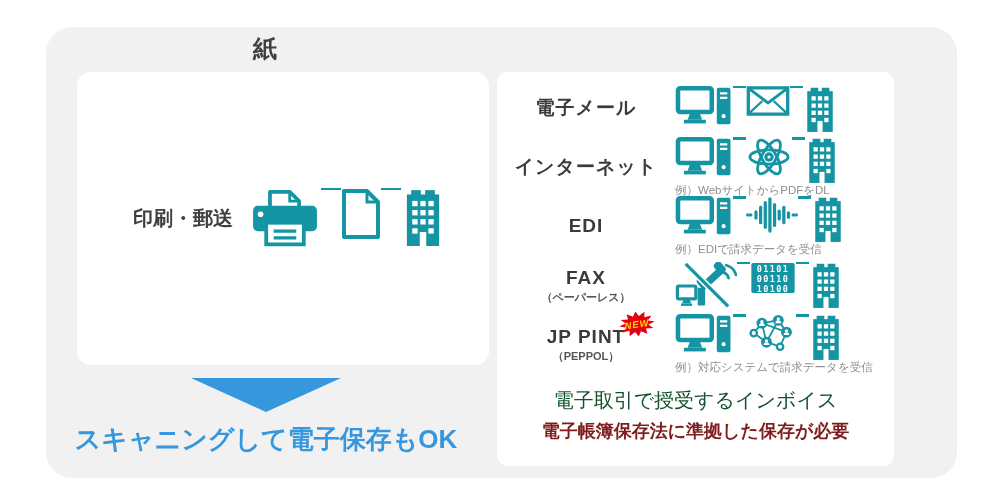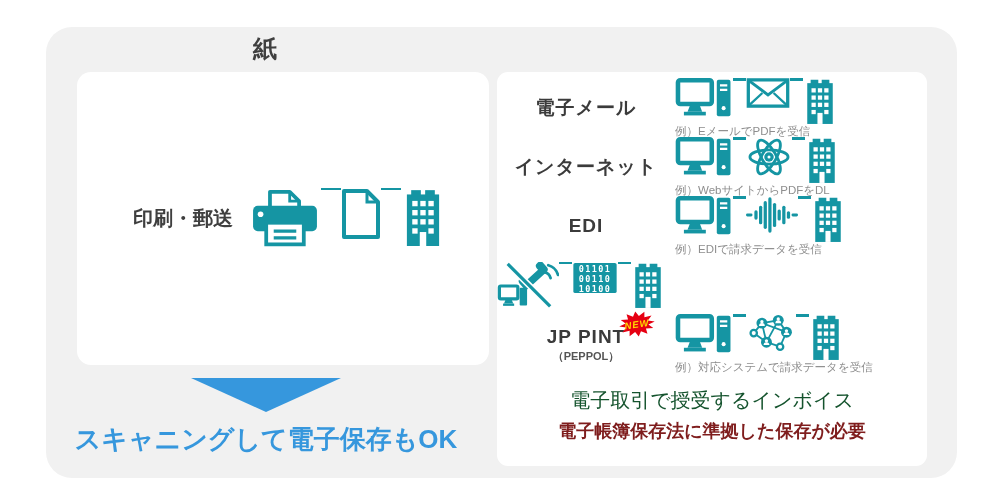--- a/index.html
+++ b/index.html
@@ -6,21 +6,21 @@
   .stage{
     position:relative;width:1000px;height:500px;background:#fff;overflow:hidden;
     font-family:"Liberation Sans","DejaVu Sans",sans-serif;color:#3c3c3c;
   }
   .gray-panel{position:absolute;left:46px;top:27px;width:911px;height:451px;background:#f1f1f1;border-radius:26px;}
   .col-header{position:absolute;top:33px;font-size:24px;font-weight:bold;color:#3f3f3f;text-align:center;letter-spacing:2px;}
   .col-header.left{left:77px;width:378px;}
   .col-header.right{left:497px;width:433px;}
   .white-box{position:absolute;background:#fff;border-radius:14px;}
   .box-left{left:77px;top:72px;width:378px;height:293px;padding-left:34px;}
-  .box-right{left:497px;top:72px;width:430px;height:394px;border-radius:11px;}
+  .box-right{left:497px;top:72px;width:397px;height:394px;border-radius:11px;}
   
   .paper-row{display:flex;align-items:center;height:100%;padding-left:22px;}
   .paper-label{font-size:20px;font-weight:bold;color:#3f3f3f;margin-right:16px;white-space:nowrap;}
   .strip{display:flex;align-items:flex-start;}
   .conn{height:2.5px;background:#1595A3;}
   .conn.w20{width:20px;} .conn.w13{width:13px;}
   
   .down-arrow{position:absolute;left:191px;top:378px;width:0;height:0;
     border-left:75px solid transparent;border-right:75px solid transparent;border-top:34px solid #3697DD;}
   .scan-note{position:absolute;left:57px;top:422px;width:418px;text-align:center;
@@ -140,21 +140,20 @@
                   <rect x="10" y="29" width="5" height="5"></rect>
                     <rect x="17.5" y="29" width="5" height="5"></rect>
                     <rect x="25" y="29" width="5" height="5"></rect>
                   <rect x="10" y="37.5" width="5" height="5"></rect>
                     <rect x="25" y="37.5" width="5" height="5"></rect>
                   <rect x="17" y="41" width="6" height="13"></rect>
                 </g>
               </svg>
             </span>
           </div>
-          <div class="caption">例）EメールでPDFを受信</div>
         </div>
       </div>
 
       <div class="m-row">
         <div class="m-label">
             <span class="lab">インターネット</span>
           </div>
         <div class="m-main">
           <div class="strip">
             <span>
@@ -260,20 +259,24 @@
                   <rect x="17" y="41" width="6" height="13"></rect>
                 </g>
               </svg>
             </span>
           </div>
           <div class="caption">例）EDIで請求データを受信</div>
         </div>
       </div>
 
       <div class="m-row">
+        <div class="m-label">
+          <span class="lab">FAX</span>
+          <span class="sub">（ペーパーレス）</span>
+        </div>
         <div class="m-main">
           <div class="strip">
             <span>
               <svg width="62" height="48" viewBox="0 0 66 52">
                 <rect x="2" y="26" width="20" height="14" rx="1.5" fill="#fff" stroke="#1595A3" stroke-width="3.5"></rect>
                 <path d="M9 40 h6 l2 5 h-10 z" fill="#1595A3"></path>
                   <rect x="6" y="45" width="12" height="2.5" fill="#1595A3"></rect>
                 <rect x="24" y="28" width="8" height="19" rx="1" fill="#1595A3"></rect>
                 <g transform="rotate(-42 40 16)" fill="#1595A3">
                   <rect x="26" y="13" width="28" height="8" rx="4"></rect>

